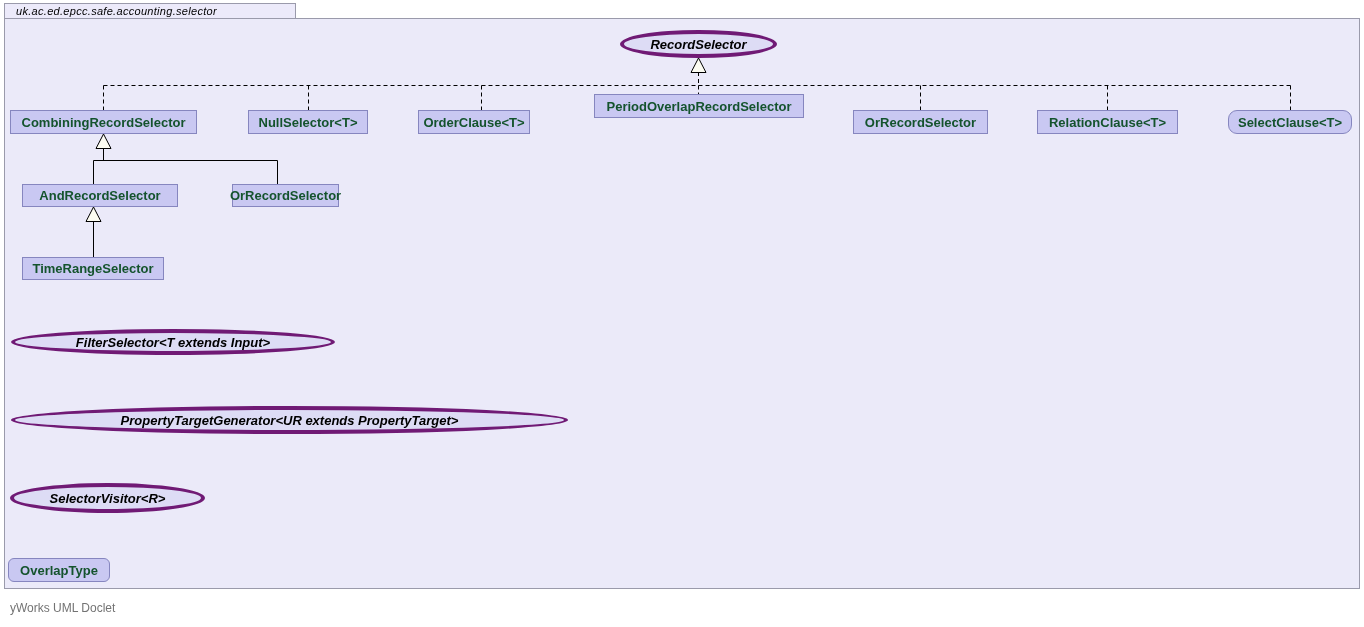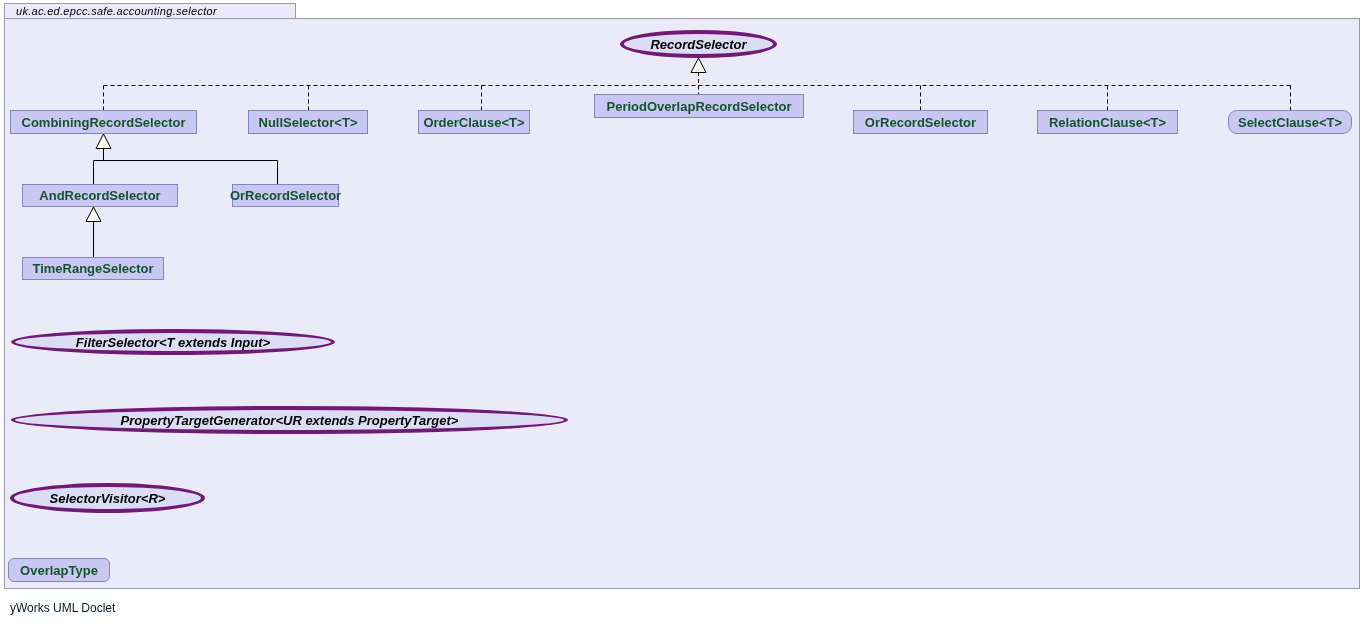--- a/index.html
+++ b/index.html
@@ -68,21 +68,21 @@
   #edges {
     position: absolute;
     left: 0; top: 0;
     width: 1364px; height: 627px;
     pointer-events: none;
   }
   .footer-credit {
     position: absolute;
     left: 10px; top: 601px;
     font-size: 12px;
-    color: #0f172a;
+    color: #737373;
     white-space: nowrap;
   }
 </style>
 </head>
 <body>
 
 <div id="stage">
 
   <div class="package-tab">
     <span>uk.ac.ed.epcc.safe.accounting.selector</span>

